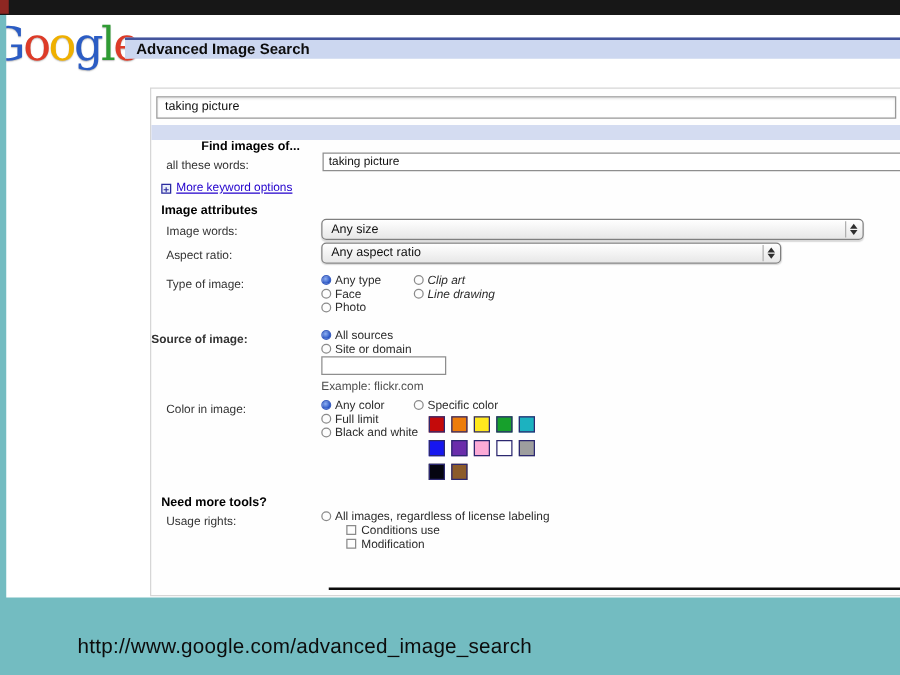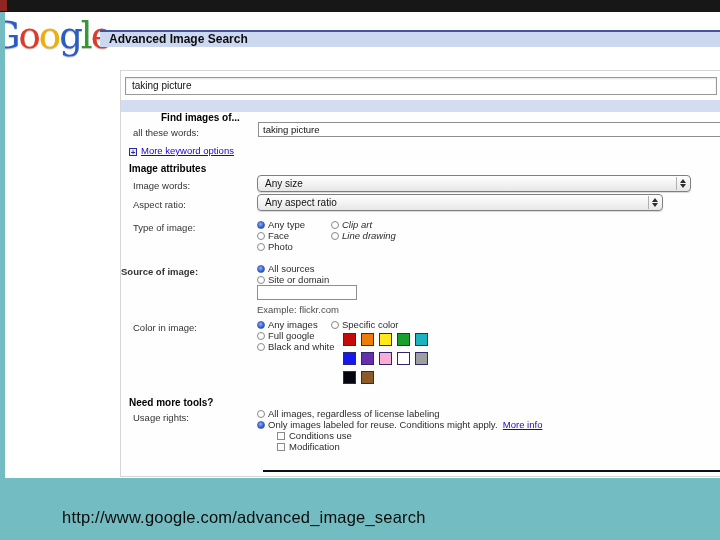--- a/index.html
+++ b/index.html
@@ -127,21 +127,21 @@
     <div class="abs lbl" style="left:12px; top:109px;">Image words:</div>
     <div class="abs sel" style="left:136px; top:104px; width:434px;">
       <span>Any size</span>
       <span class="stepper">
           <span class="tri-up"></span>
           <span class="tri-down"></span>
         </span>
     </div>
 
     <div class="abs lbl" style="left:12px; top:128px;">Aspect ratio:</div>
-    <div class="abs sel" style="left:136px; top:123px; width:406px;">
+    <div class="abs sel" style="left:136px; top:123px; width:368px;">
       <span>Any aspect ratio</span>
       <span class="stepper">
           <span class="tri-up"></span>
           <span class="tri-down"></span>
         </span>
     </div>
 
     <div class="abs lbl" style="left:12px; top:151px;">Type of image:</div>
     <div class="abs" style="left:136px; top:148px;">
       <div class="opt"><span class="radio sel2"></span><span>Any type</span></div>
@@ -156,22 +156,22 @@
     <div class="abs lbl" style="left:0; top:195px;font-weight:bold;">Source of image:</div>
     <div class="abs" style="left:136px; top:192px;">
       <div class="opt"><span class="radio sel2"></span><span>All sources</span></div>
       <div class="opt"><span class="radio"></span><span>Site or domain</span></div>
     </div>
     <div class="abs text-input" style="left:136px; top:214px; width:100px;"></div>
     <div class="abs example-text" style="left:136px; top:233px;">Example: flickr.com</div>
 
     <div class="abs lbl" style="left:12px; top:251px;">Color in image:</div>
     <div class="abs" style="left:136px; top:248px;">
-      <div class="opt"><span class="radio sel2"></span><span>Any images</span></div>
-      <div class="opt"><span class="radio"></span><span>Full google</span></div>
+      <div class="opt"><span class="radio sel2"></span><span>Any color</span></div>
+      <div class="opt"><span class="radio"></span><span>Full limit</span></div>
       <div class="opt"><span class="radio"></span><span>Black and white</span></div>
     </div>
     <div class="abs opt" style="left:210px; top:248px;"><span class="radio"></span><span>Specific color</span></div>
     <div class="abs swatch-grid" style="left:222px; top:262px;">
       <span class="swatch" style="background: rgb(196, 10, 10);"></span>
       <span class="swatch" style="background: rgb(237, 124, 11);"></span>
       <span class="swatch" style="background: rgb(255, 232, 30);"></span>
       <span class="swatch" style="background: rgb(23, 160, 44);"></span>
       <span class="swatch" style="background: rgb(28, 178, 192);"></span>
       <span class="swatch" style="background: rgb(22, 22, 239);"></span>
@@ -180,21 +180,20 @@
       <span class="swatch" style="background: rgb(255, 255, 255);"></span>
       <span class="swatch" style="background: rgb(158, 158, 158);"></span>
       <span class="swatch" style="background: rgb(5, 5, 16);"></span>
       <span class="swatch" style="background: rgb(140, 91, 42);"></span>
     </div>
 
     <div class="abs sec-head" style="left:8px; top:326px;">Need more tools?</div>
     <div class="abs lbl" style="left:12px; top:341px;">Usage rights:</div>
     <div class="abs" style="left:136px; top:337px;">
       <div class="opt"><span class="radio"></span><span>All images, regardless of license labeling</span></div>
-      <div class="opt"><span class="radio sel2"></span><span>Only images labeled for reuse. Conditions might apply.</span>&nbsp;&nbsp;<span class="link">More info</span></div>
       <div class="opt" style="margin-left:20px;"><span class="chk"></span><span>Conditions use</span></div>
       <div class="opt" style="margin-left:20px;"><span class="chk"></span><span>Modification</span></div>
     </div>
 
     <div class="abs black-line" style="left:142px; top:399px; right:0;"></div>
   </div>
 </div>
 
 <div class="abs caption">http://www.google.com/advanced_image_search</div>
 

